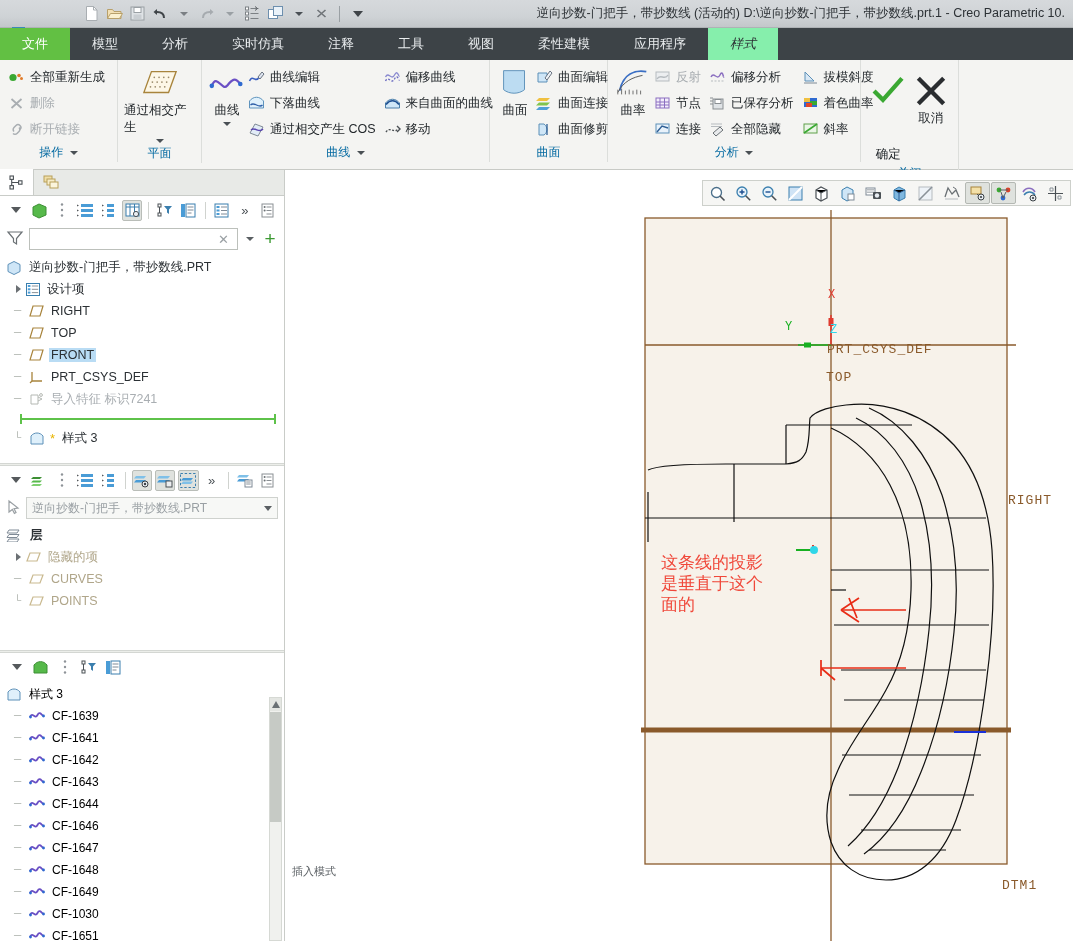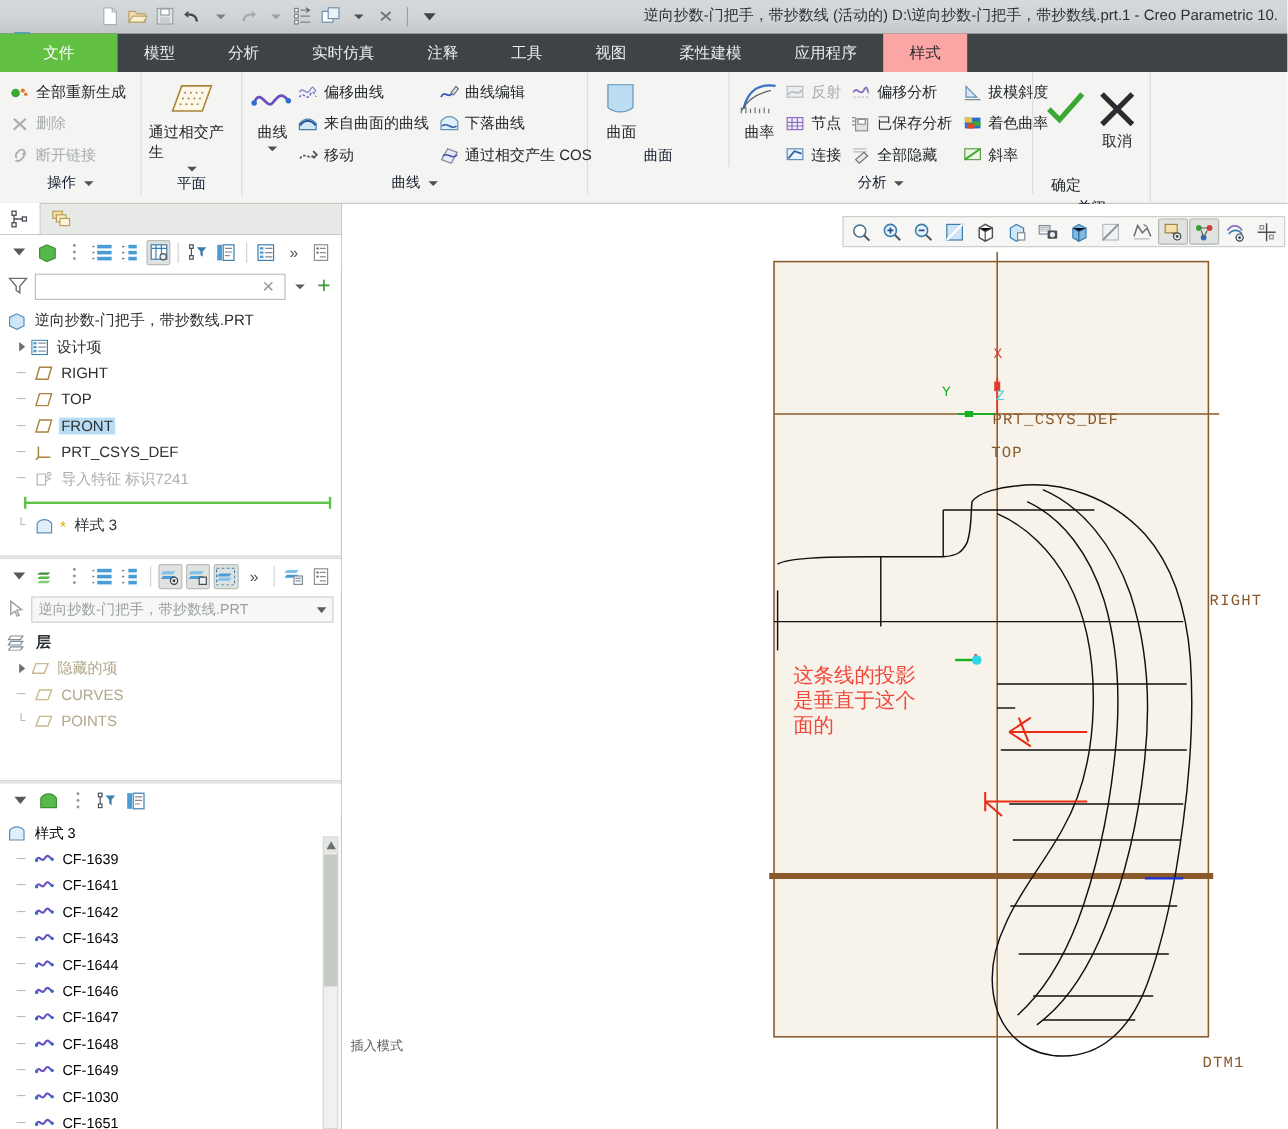--- a/index.html
+++ b/index.html
@@ -43,39 +43,39 @@
   .ribbon-tabs {
     height: 32px; width: 100%;
     background: #3d4347;
     display: flex; align-items: stretch;
     font-size: 13px;
   }
   .rtab {
     padding: 0 22px; display: flex; align-items: center; justify-content: center;
     color: #e9ecee; white-space: nowrap;
   }
-  .rtab.file { background: #62c043; color: #ffffff; padding: 0 36px; }
-  .rtab.active { background: #fca5a5; color: #2b2f33; }
+  .rtab.file { background: #62c043; color: #ffffff; padding: 0 22px; }
+  .rtab.active { background: #86efac; color: #2b2f33; font-style: italic; }
 
   
   .ribbon {
     height: 110px; width: 100%;
     background: #f4f4f2;
     border-bottom: 1px solid #c8cac6;
     display: flex; align-items: flex-start;
     position: relative;
   }
   .rgroup {
     display: flex; flex-direction: column; justify-content: space-between;
     border-right: 1px solid #dcdedb; padding: 4px 6px 0 6px;
     position: relative;
   }
   .rgroup-body { display: flex; align-items: flex-start; flex: 1; }
   .rgroup-title {
-    text-align: center; font-size: 12px; color: #0f172a; height: 20px;
+    text-align: center; font-size: 12px; color: #0369a1; height: 20px;
     line-height: 20px; white-space: nowrap;
   }
   .rcol { display: flex; flex-direction: column; justify-content: flex-start; }
   .ritem {
     display: flex; align-items: center; gap: 5px; height: 26px;
     padding: 0 6px 0 2px; white-space: nowrap; font-size: 12.5px; color: #23282c;
   }
   .ritem.dim { color: #a9aeb2; }
   .bigbtn {
     display: flex; flex-direction: column; align-items: center; justify-content: flex-start;
@@ -340,77 +340,101 @@
               <path d="M4 18c5-14 11 6 16 0s8-10 14-2" fill="none" stroke="#6a4fc4" stroke-width="2.4"></path>
               <circle cx="4" cy="18" r="2.4" fill="#2f6ad0"></circle>
               <circle cx="34" cy="16" r="2.4" fill="#2f6ad0"></circle>
             </svg>
           <span class="lbl">曲线</span>
           <div class="caret-d"></div>
         </div>
         <div class="rcol">
           <div class="ritem">
             <svg class="ico" viewBox="0 0 17 17">
+                <path d="M1.5 12c3-7 6 2 9-3" fill="none" stroke="#3a5fc0" stroke-width="1.6"></path>
+                <path d="M10 8l4-5 2 2-4 5z" fill="#dfe6f2" stroke="#6a7380"></path>
+              </svg>
+            <span>曲线编辑</span>
+          </div>
+          <div class="ritem">
+            <svg class="ico" viewBox="0 0 17 17">
+                <path d="M1.5 13V6c4-5 10-5 14 0v7z" fill="#dff0fb" stroke="#5e93bd"></path>
+                <path d="M2.5 10c4-4 8 4 12 0" fill="none" stroke="#2f5fa8" stroke-width="1.3"></path>
+              </svg>
+            <span>下落曲线</span>
+          </div>
+          <div class="ritem">
+            <svg class="ico" viewBox="0 0 17 17">
+                <path d="M2 12l5-9 8 3-5 9z" fill="#e2ecf7" stroke="#7f8a96"></path>
+                <path d="M3 9c4-4 8 4 12-1" fill="none" stroke="#5a46b0" stroke-width="1.4"></path>
+              </svg>
+            <span>通过相交产生 COS</span>
+          </div>
+        </div>
+        <div class="rcol">
+          <div class="ritem">
+            <svg class="ico" viewBox="0 0 17 17">
                 <path d="M1.5 8c3-6 6 4 9-2s4 2 5 1" fill="none" stroke="#8a8ad0" stroke-width="1.3"></path>
                 <path d="M1.5 12c3-6 6 4 9-2s4 2 5 1" fill="none" stroke="#6a6ac0" stroke-width="1.3" stroke-dasharray="2 1.6"></path>
               </svg>
             <span>偏移曲线</span>
           </div>
           <div class="ritem">
             <svg class="ico" viewBox="0 0 17 17">
                 <path d="M1.5 13V8c4-5 10-5 14 0v5z" fill="#cfe6f7" stroke="#4a7da8"></path>
                 <path d="M2 9.5c4-5 9-5 13 0" fill="none" stroke="#1e4f91" stroke-width="1.6"></path>
               </svg>
             <span>来自曲面的曲线</span>
           </div>
           <div class="ritem">
             <svg class="ico" viewBox="0 0 17 17">
                 <path d="M2 11c4-6 8 2 12-3" fill="none" stroke="#4a4f53" stroke-width="1.4" stroke-dasharray="2 1.5"></path>
                 <path d="M13 5l3 3-3 3" fill="none" stroke="#4a4f53" stroke-width="1.4"></path>
               </svg>
             <span>移动</span>
-          </div>
-        </div>
-        <div class="rcol">
-          <div class="ritem">
-            <svg class="ico" viewBox="0 0 17 17">
-                <path d="M1.5 12c3-7 6 2 9-3" fill="none" stroke="#3a5fc0" stroke-width="1.6"></path>
-                <path d="M10 8l4-5 2 2-4 5z" fill="#dfe6f2" stroke="#6a7380"></path>
-              </svg>
-            <span>曲线编辑</span>
-          </div>
-          <div class="ritem">
-            <svg class="ico" viewBox="0 0 17 17">
-                <path d="M1.5 13V6c4-5 10-5 14 0v7z" fill="#dff0fb" stroke="#5e93bd"></path>
-                <path d="M2.5 10c4-4 8 4 12 0" fill="none" stroke="#2f5fa8" stroke-width="1.3"></path>
-              </svg>
-            <span>下落曲线</span>
-          </div>
-          <div class="ritem">
-            <svg class="ico" viewBox="0 0 17 17">
-                <path d="M2 12l5-9 8 3-5 9z" fill="#e2ecf7" stroke="#7f8a96"></path>
-                <path d="M3 9c4-4 8 4 12-1" fill="none" stroke="#5a46b0" stroke-width="1.4"></path>
-              </svg>
-            <span>通过相交产生 COS</span>
           </div>
         </div>
       </div>
       <div class="rgroup-title">
         <span>曲线</span>
         <span style="display:inline-block;border-left:4px solid transparent;border-right:4px solid transparent;border-top:4px solid #4a5055;vertical-align:middle;margin-left:3px;"></span>
       </div>
     </div>
 
     <div class="rgroup" style="width:118px;">
       <div class="rgroup-body">
         <div class="bigbtn" style="width:44px;">
           <svg class="ico-lg" viewBox="0 0 40 32">
               <path d="M8 3h22v20c-6 5-16 5-22 0z" fill="#bcdcf2" stroke="#5d90b8"></path>
             </svg>
           <span class="lbl">曲面</span>
+        </div>
+        <div class="rcol">
+          <div class="ritem">
+            <svg class="ico" viewBox="0 0 17 17">
+                <path d="M2 13V4h9v9z" fill="#cfe6f7" stroke="#5d90b8"></path>
+                <path d="M9 9l5-7 2 2-5 7z" fill="#eef3f8" stroke="#6a7380"></path>
+              </svg>
+            <span>曲面编辑</span>
+          </div>
+          <div class="ritem">
+            <svg class="ico" viewBox="0 0 17 17">
+                <path d="M3 3h11l-3 3H0z" fill="#f0c040"></path>
+                <path d="M3 7.5h11l-3 3H0z" fill="#7fc44f"></path>
+                <path d="M3 12h11l-3 3H0z" fill="#4f9fd8"></path>
+              </svg>
+            <span>曲面连接</span>
+          </div>
+          <div class="ritem">
+            <svg class="ico" viewBox="0 0 17 17">
+                <path d="M3 14V3h5c4 3 4 8 0 11z" fill="#cfe6f7" stroke="#5d90b8"></path>
+                <path d="M11 3v11" stroke="#2e5f95" stroke-width="1.3"></path>
+              </svg>
+            <span>曲面修剪</span>
+          </div>
         </div>
       </div>
       <div class="rgroup-title">曲面</div>
     </div>
 
     <div class="rgroup" style="width:253px;">
       <div class="rgroup-body">
         <div class="bigbtn" style="width:50px;">
           <svg class="ico-lg" viewBox="0 0 40 32">
             <path d="M6 24C10 6 22 2 34 4" fill="none" stroke="#3b6fc4" stroke-width="2"></path>

